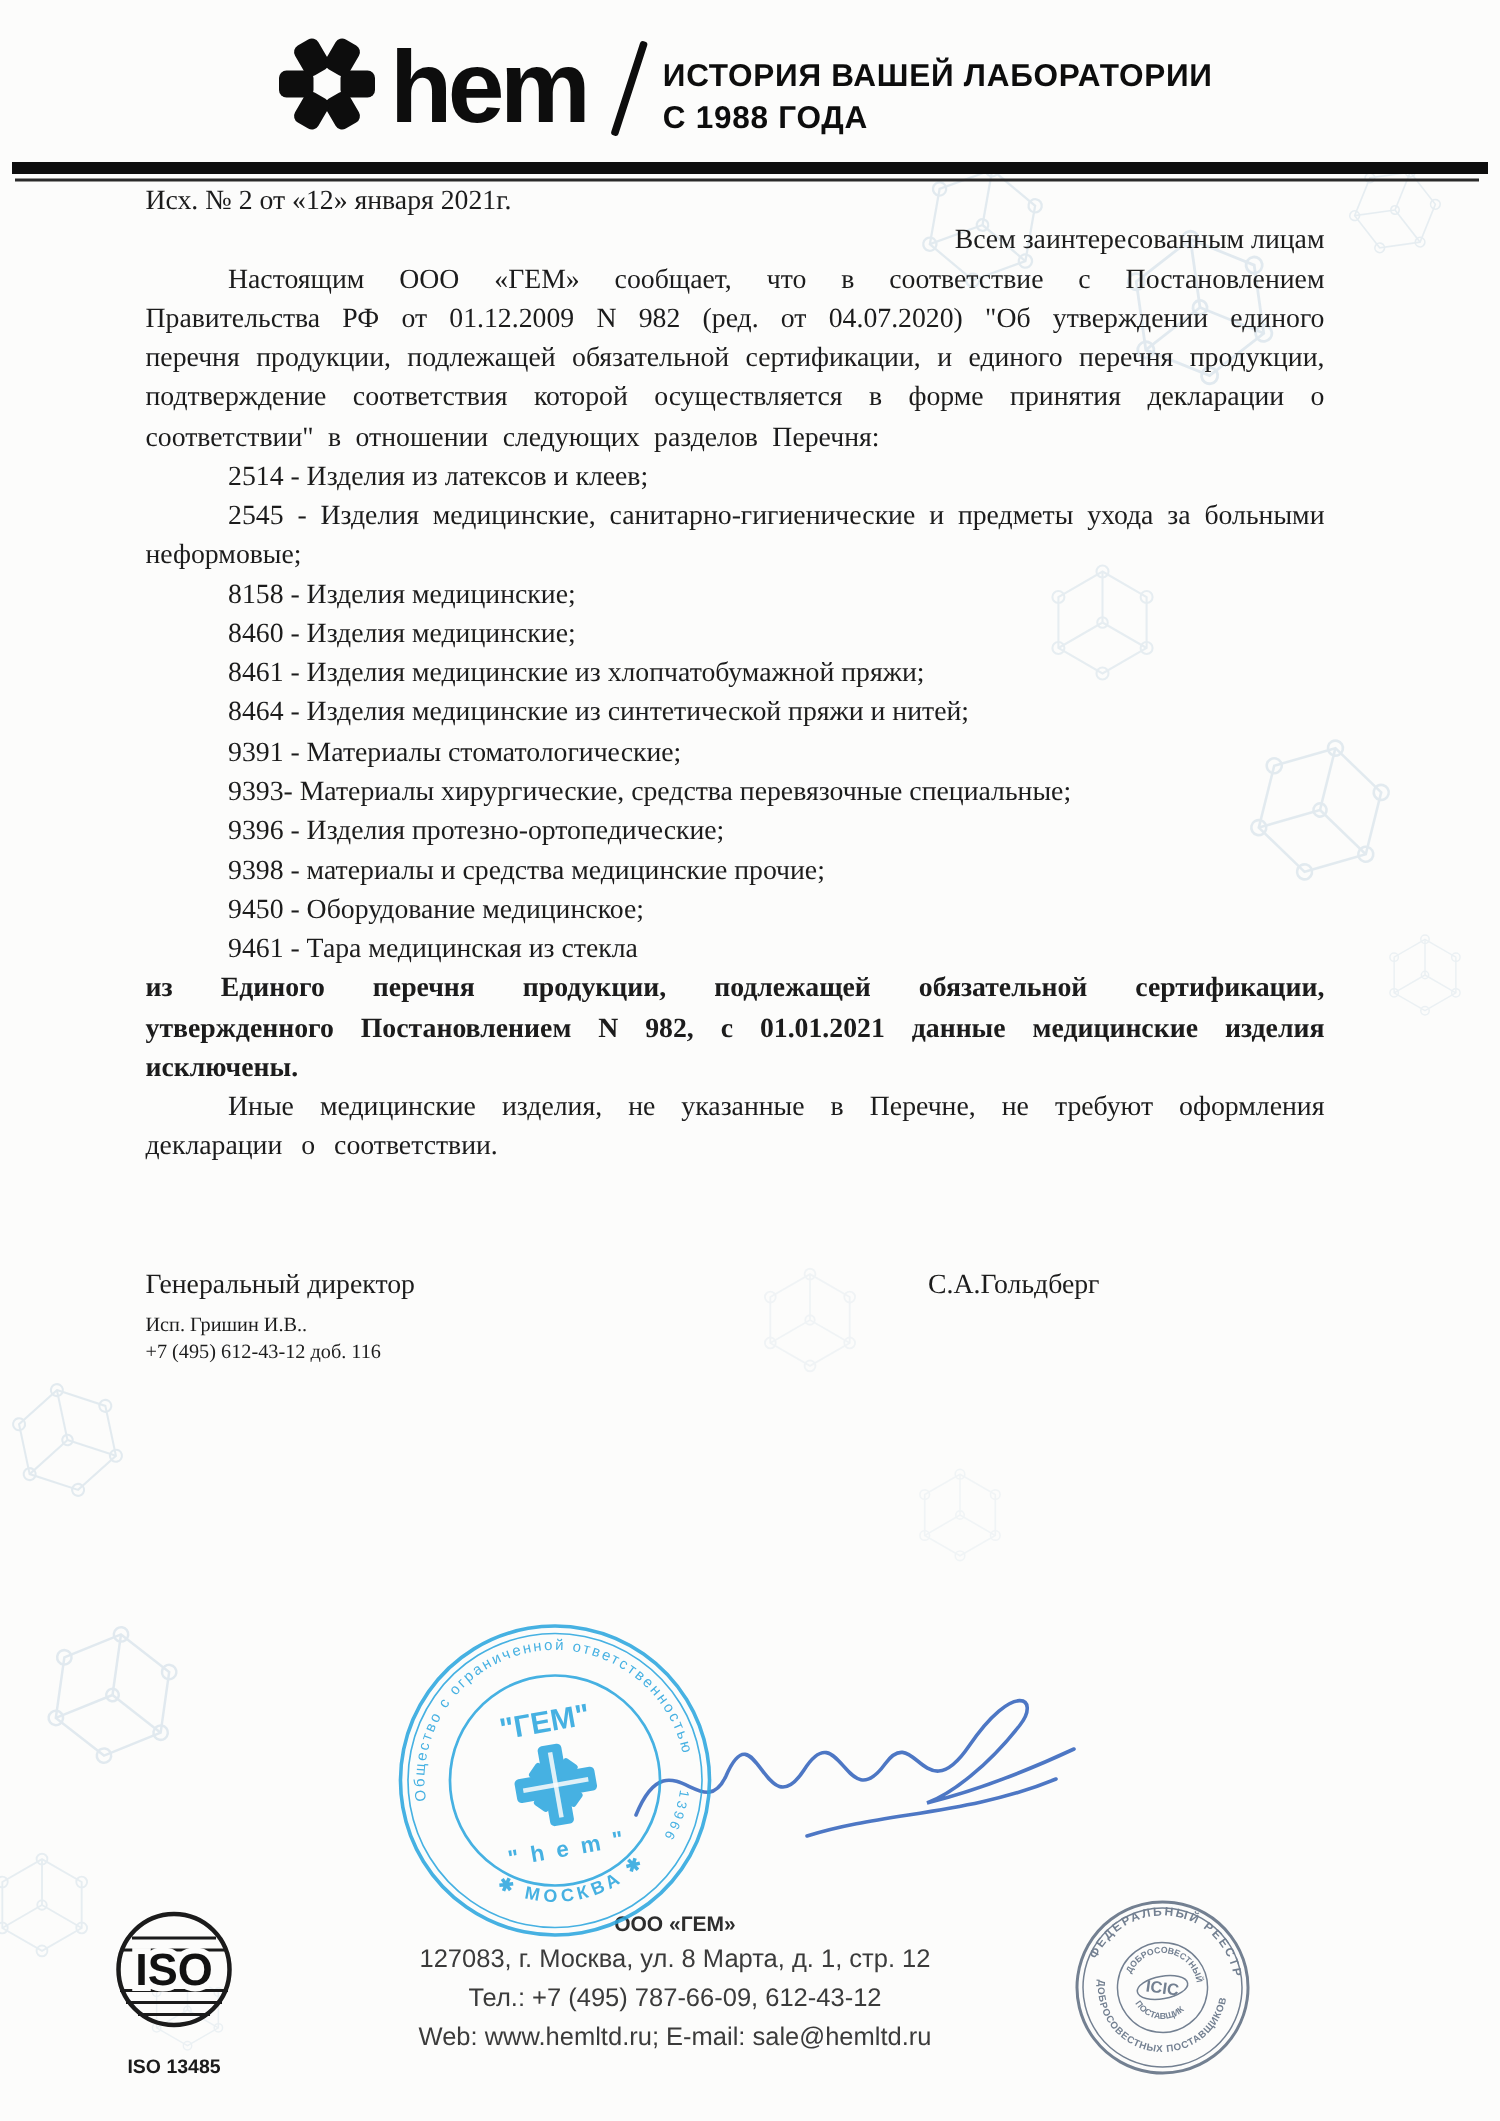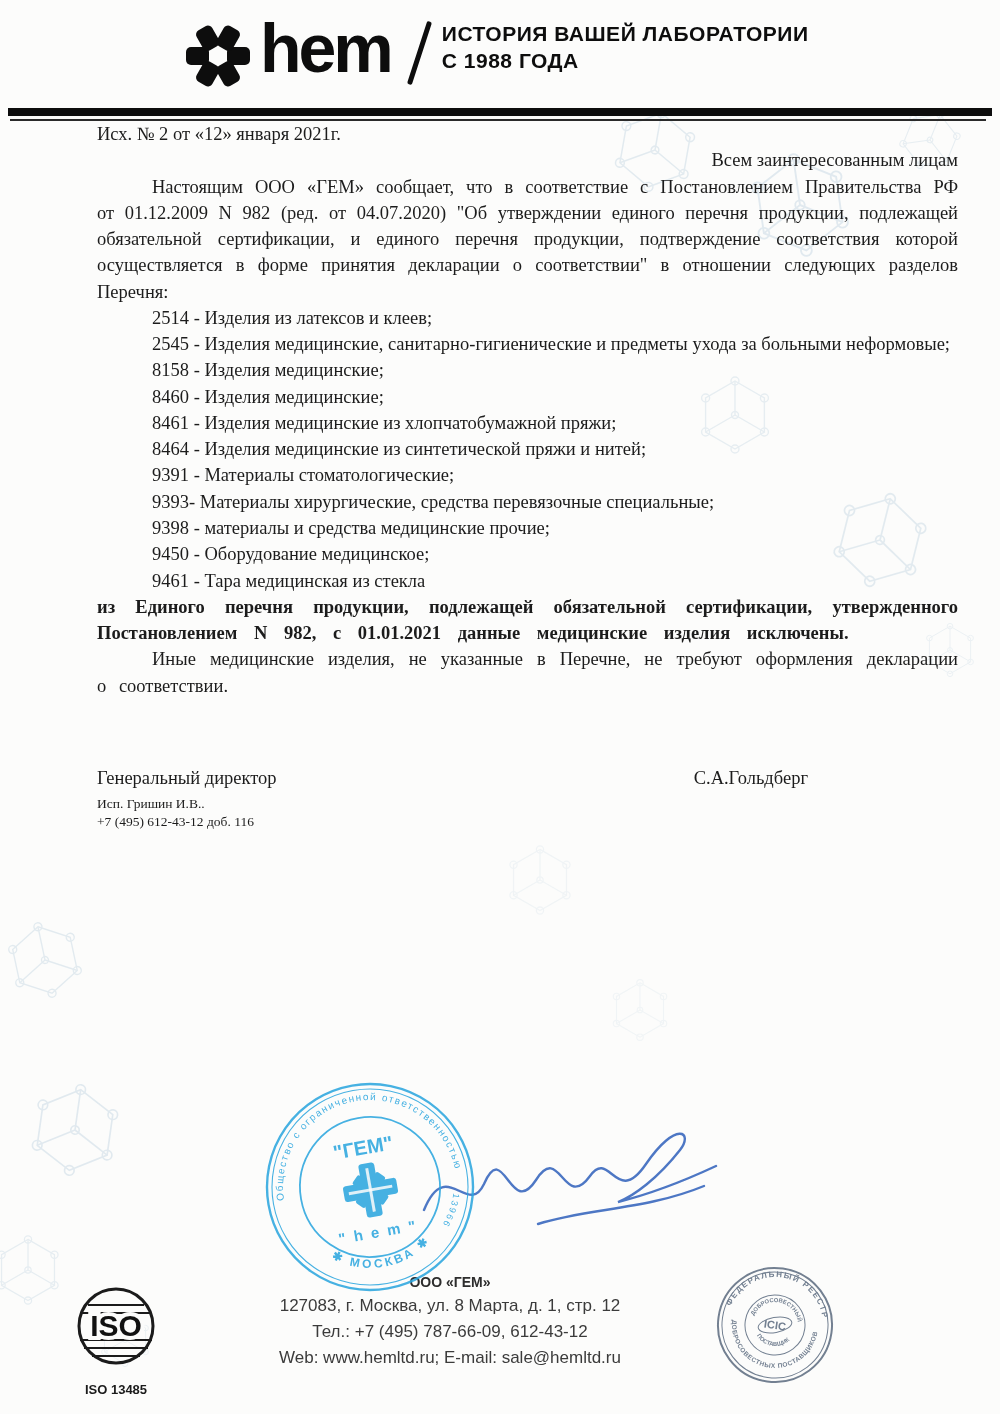--- a/index.html
+++ b/index.html
@@ -6,42 +6,42 @@
   .page{
     position:relative;width:1000px;height:1414px;margin:0 auto;
     background:#fcfcfb;overflow:hidden;
     font-family:"Liberation Serif",serif;color:#1c1c1c;
   }
   .watermark{position:absolute;inset:0;z-index:0;}
   .content{position:relative;z-index:1;}
 
   
   .logo-row{
-    display:flex;align-items:flex-start;
+    display:flex;align-items:flex-end;
     padding:20px 0 10px 182px;
     font-family:"Liberation Sans",sans-serif;
   }
   .logo-mark{width:72px;height:72px;flex:0 0 auto;}
   .logo-text{
     font-size:68px;font-weight:bold;letter-spacing:-3px;line-height:1;
     color:#0d0d0d;margin-left:6px;margin-top:-6px;
   }
   .logo-slash{
     width:5px;height:66px;background:#0d0d0d;border-radius:2px;
     transform:rotate(18deg);margin:0 20px 0 26px;flex:0 0 auto;
   }
   .tagline{font-weight:bold;color:#0d0d0d;line-height:1.3;}
   .tagline .t1{font-size:21px;letter-spacing:.5px;}
   .tagline .t2{font-size:21px;letter-spacing:.5px;}
   .header-rule{height:8px;background:#0d0d0d;margin:6px 8px 0 8px;}
   .header-rule-thin{height:2px;background:#2a2a2a;margin:3px 14px 0 10px;}
 
   
   .letter{
-    padding:0 42px 0 97px;
+    padding:0 117px 0 97px;
     font-size:18.5px;line-height:1.42;text-align:justify;
   }
   .letter p{margin:0;}
   .ref{margin-top:26px;text-align:left;}
   .addr{margin-top:12px;text-align:right;}
   .intro{margin-top:18px;text-indent:55px;word-spacing:5px;}
   .item{margin-top:12px;text-indent:55px;}
   .bold-para{margin-top:16px;font-weight:bold;word-spacing:12px;}
   .p2{margin-top:14px;text-indent:55px;word-spacing:8px;}
   .p3{margin-top:14px;text-indent:55px;word-spacing:2px;}
@@ -57,21 +57,21 @@
   .signature{position:absolute;left:418px;top:1092px;z-index:2;pointer-events:none;}
 
   
   .footer{
     position:absolute;left:0;top:1258px;width:1000px;height:156px;z-index:1;
     font-family:"Liberation Sans",sans-serif;color:#3b3b3b;
   }
   .footer-center{position:absolute;left:150px;width:600px;top:16px;text-align:center;}
   .company{font-size:14px;font-weight:bold;color:#2d2d2d;}
   .addr-line{font-size:17px;margin-top:6px;}
-  .iso-block{position:absolute;left:58px;top:24px;text-align:center;}
+  .iso-block{position:absolute;left:58px;top:11px;text-align:center;}
   .supplier{position:absolute;left:710px;top:2px;transform:rotate(8deg);opacity:.82;}
 </style>
 </head>
 <body>
 
 <div class="page">
 
   <svg class="watermark" width="1000" height="1414" viewBox="0 0 1000 1414">
     <defs>
       <g id="mol" fill="none" stroke="#a9c4d6" stroke-width="1.4">
@@ -145,20 +145,21 @@
       <p class="intro">Настоящим ООО «ГЕМ» сообщает, что в соответствие с Постановлением Правительства РФ от 01.12.2009 N 982 (ред. от 04.07.2020) "Об утверждении единого перечня продукции, подлежащей обязательной сертификации, и единого перечня продукции, подтверждение соответствия которой осуществляется в форме принятия декларации о соответствии" в отношении следующих разделов Перечня:</p>
 
       <p class="item">2514 - Изделия из латексов и клеев;</p>
       <p class="item">2545 - Изделия медицинские, санитарно-гигиенические и предметы ухода за больными неформовые;</p>
       <p class="item">8158 - Изделия медицинские;</p>
       <p class="item">8460 - Изделия медицинские;</p>
       <p class="item">8461 - Изделия медицинские из хлопчатобумажной пряжи;</p>
       <p class="item">8464 - Изделия медицинские из синтетической пряжи и нитей;</p>
       <p class="item">9391 - Материалы стоматологические;</p>
       <p class="item">9393- Материалы хирургические, средства перевязочные специальные;</p>
+      <p class="item">9396 - Изделия протезно-ортопедические;</p>
       <p class="item">9398 - материалы и средства медицинские прочие;</p>
       <p class="item">9450 - Оборудование медицинское;</p>
       <p class="item">9461 - Тара медицинская из стекла</p>
 
       <p class="bold-para">из Единого перечня продукции, подлежащей обязательной сертификации, утвержденного Постановлением N 982, с 01.01.2021 данные медицинские изделия исключены.</p>
       <p class="p2">Иные медицинские изделия, не указанные в Перечне, не требуют оформления декларации о соответствии.</p>
 
       <div class="sig-row">
         <span class="sig-title">Генеральный директор</span>
         <span class="sig-name">С.А.Гольдберг</span>

